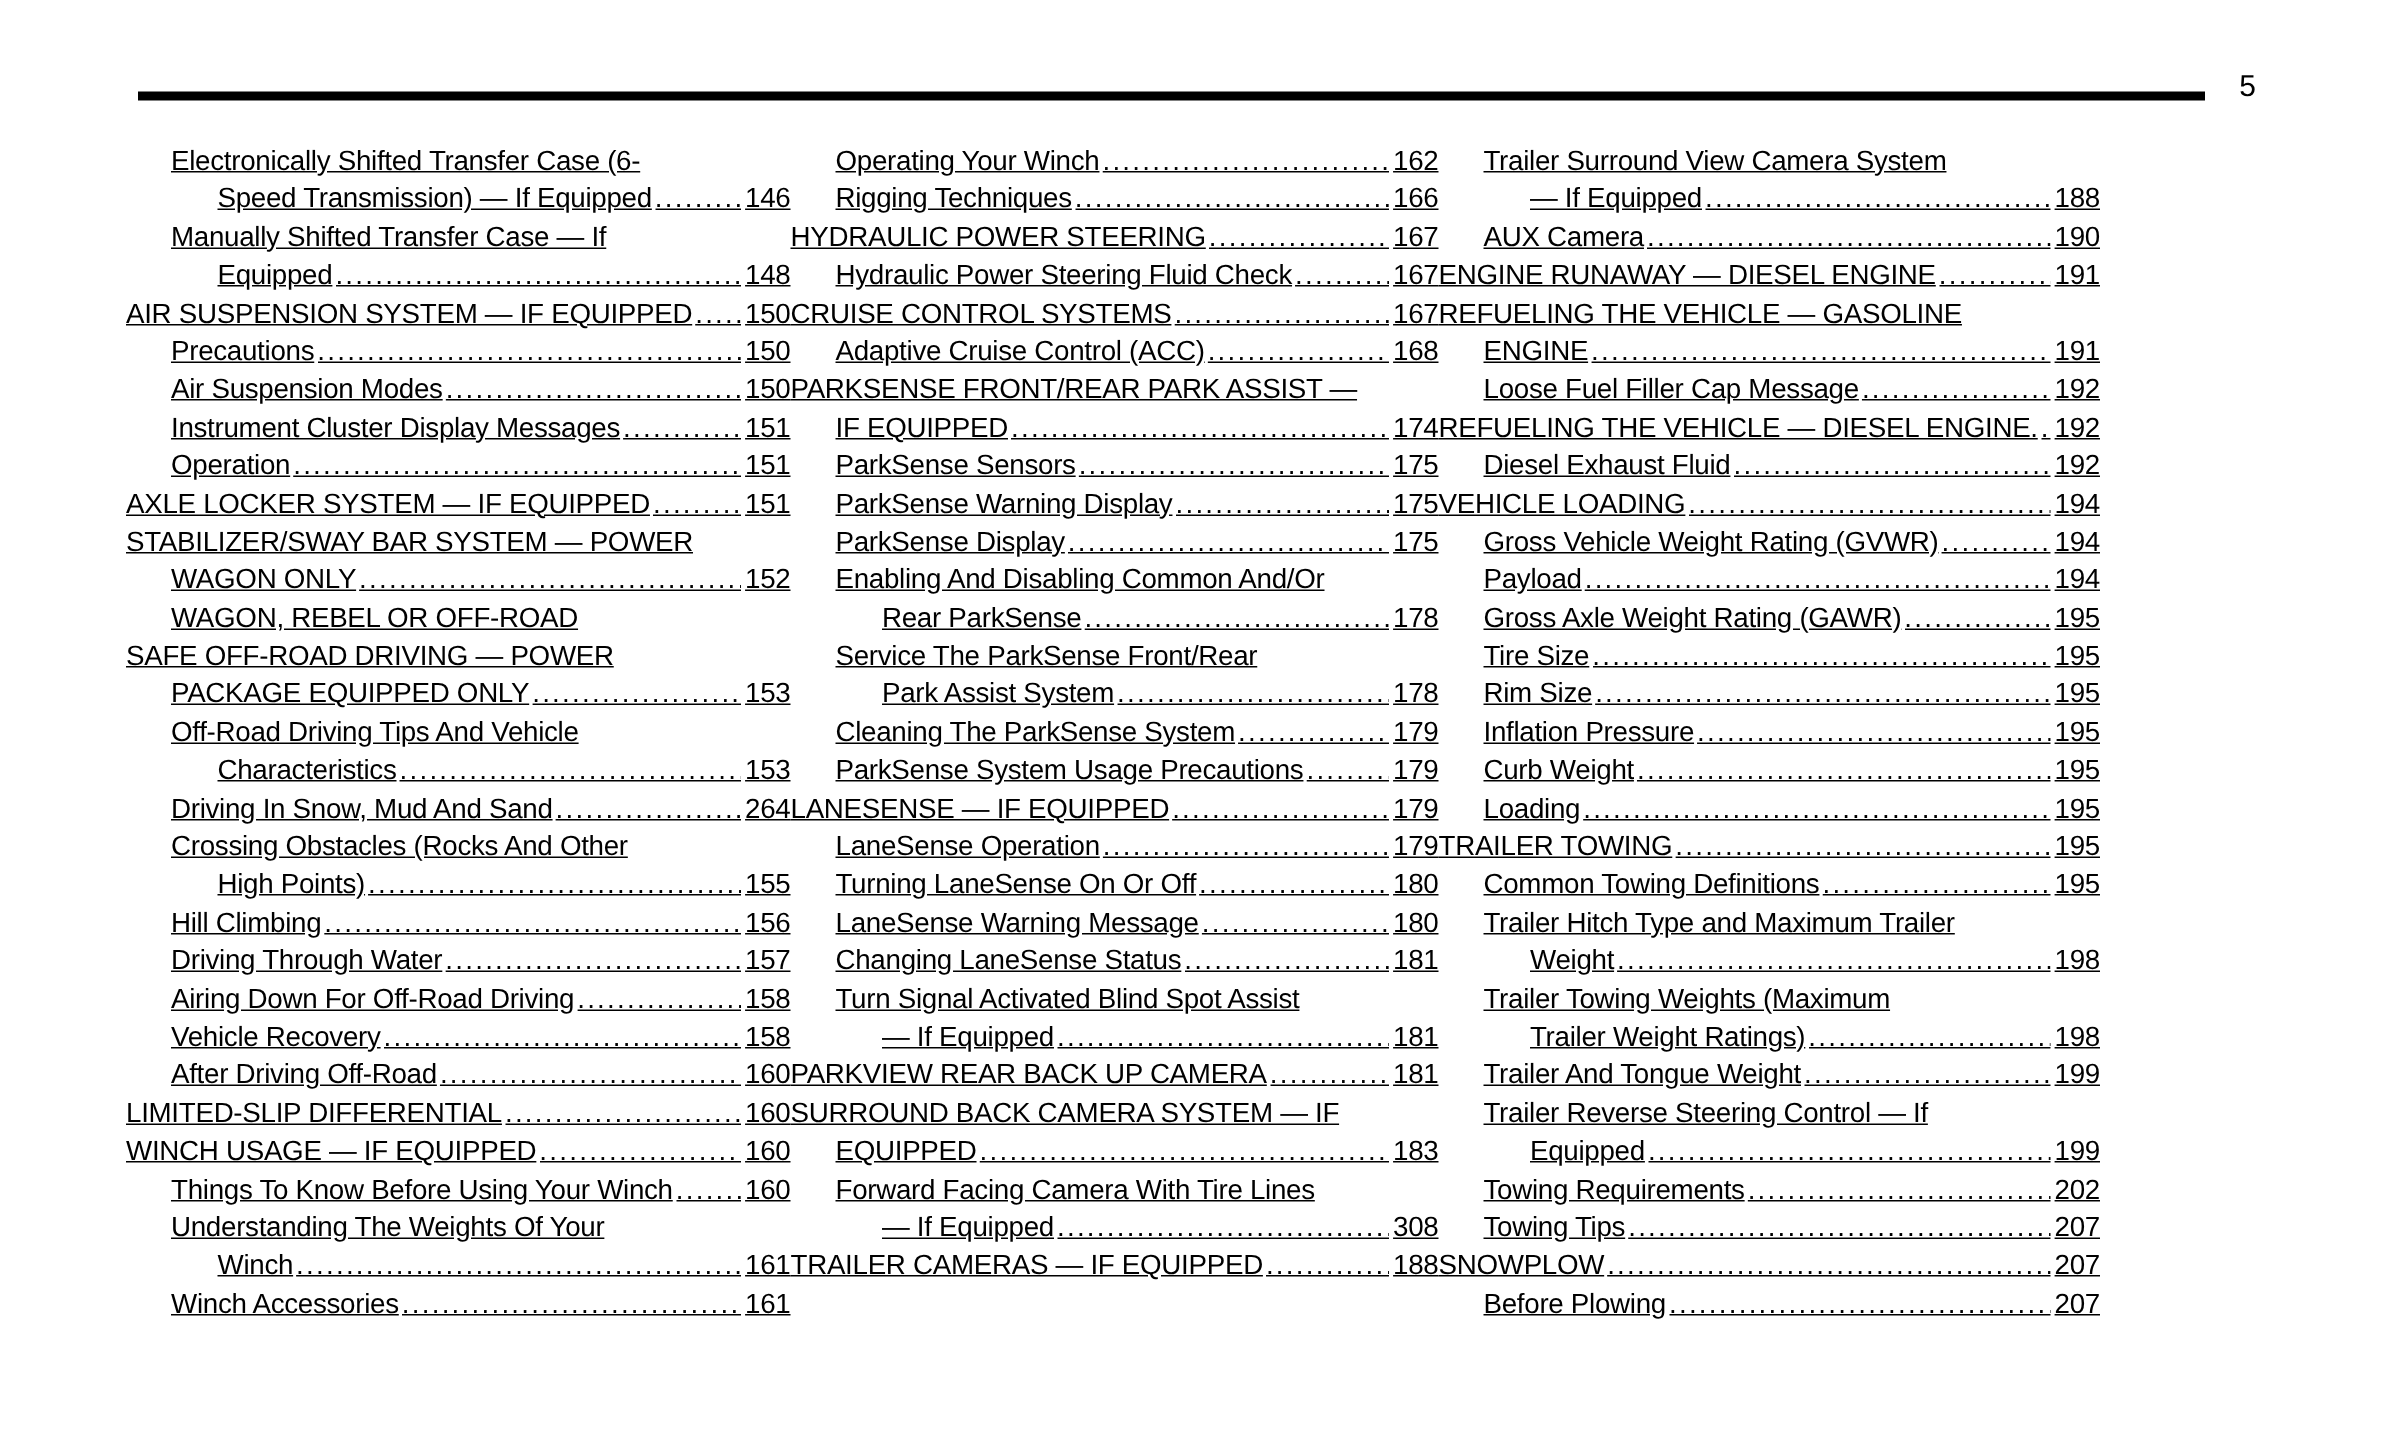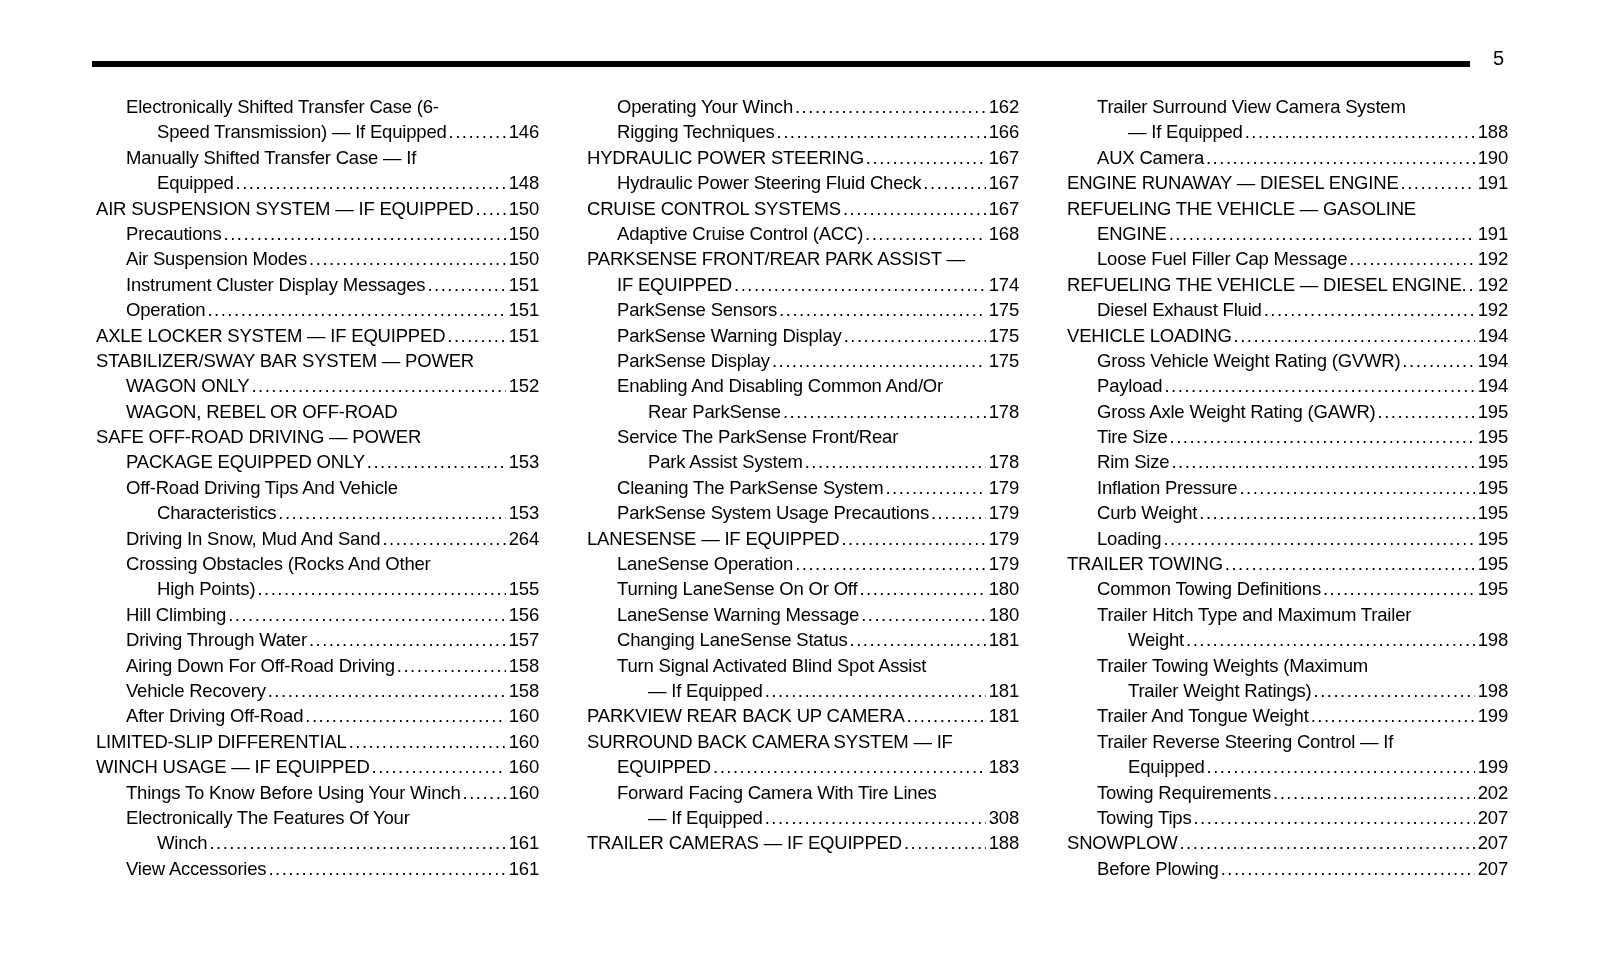--- a/index.html
+++ b/index.html
@@ -29,25 +29,26 @@
     top: 48px;
     left: 1478px;
     width: 26px;
     text-align: right;
     font-size: 20px;
     line-height: 20px;
     color: #000000;
   }
   .toc {
     position: absolute;
-    left: 96px;
+    left: 84px;
     top: 94px;
     width: 1412px;
     display: flex;
-    justify-content: space-between;
+    justify-content: flex-start;
+    text-decoration: underline;
   }
   .toc-col {
     flex: 0 0 auto;
   }
   .toc-col.c0 { width: 443px; }
   .toc-col.c1 { width: 432px; }
   .toc-col.c2 { width: 441px; }
   .row {
     display: flex;
     align-items: baseline;
@@ -208,29 +209,29 @@
           <span class="txt">WINCH USAGE — IF EQUIPPED</span>
           <span class="leader"></span>
           <span class="pageref">160</span>
         </div>
         <div class="row lv2">
           <span class="txt">Things To Know Before Using Your Winch</span>
           <span class="leader"></span>
           <span class="pageref">160</span>
         </div>
         <div class="row lv2">
-          <span class="txt">Electronically The Features Of Your</span>
+          <span class="txt">Understanding The Weights Of Your</span>
         </div>
         <div class="row lv3">
           <span class="txt">Winch</span>
           <span class="leader"></span>
           <span class="pageref">161</span>
         </div>
         <div class="row lv2">
-          <span class="txt">View Accessories</span>
+          <span class="txt">Winch Accessories</span>
           <span class="leader"></span>
           <span class="pageref">161</span>
         </div>
       </div>
       <div class="toc-col c1">
         <div class="row lv2">
           <span class="txt">Operating Your Winch</span>
           <span class="leader"></span>
           <span class="pageref">162</span>
         </div>

